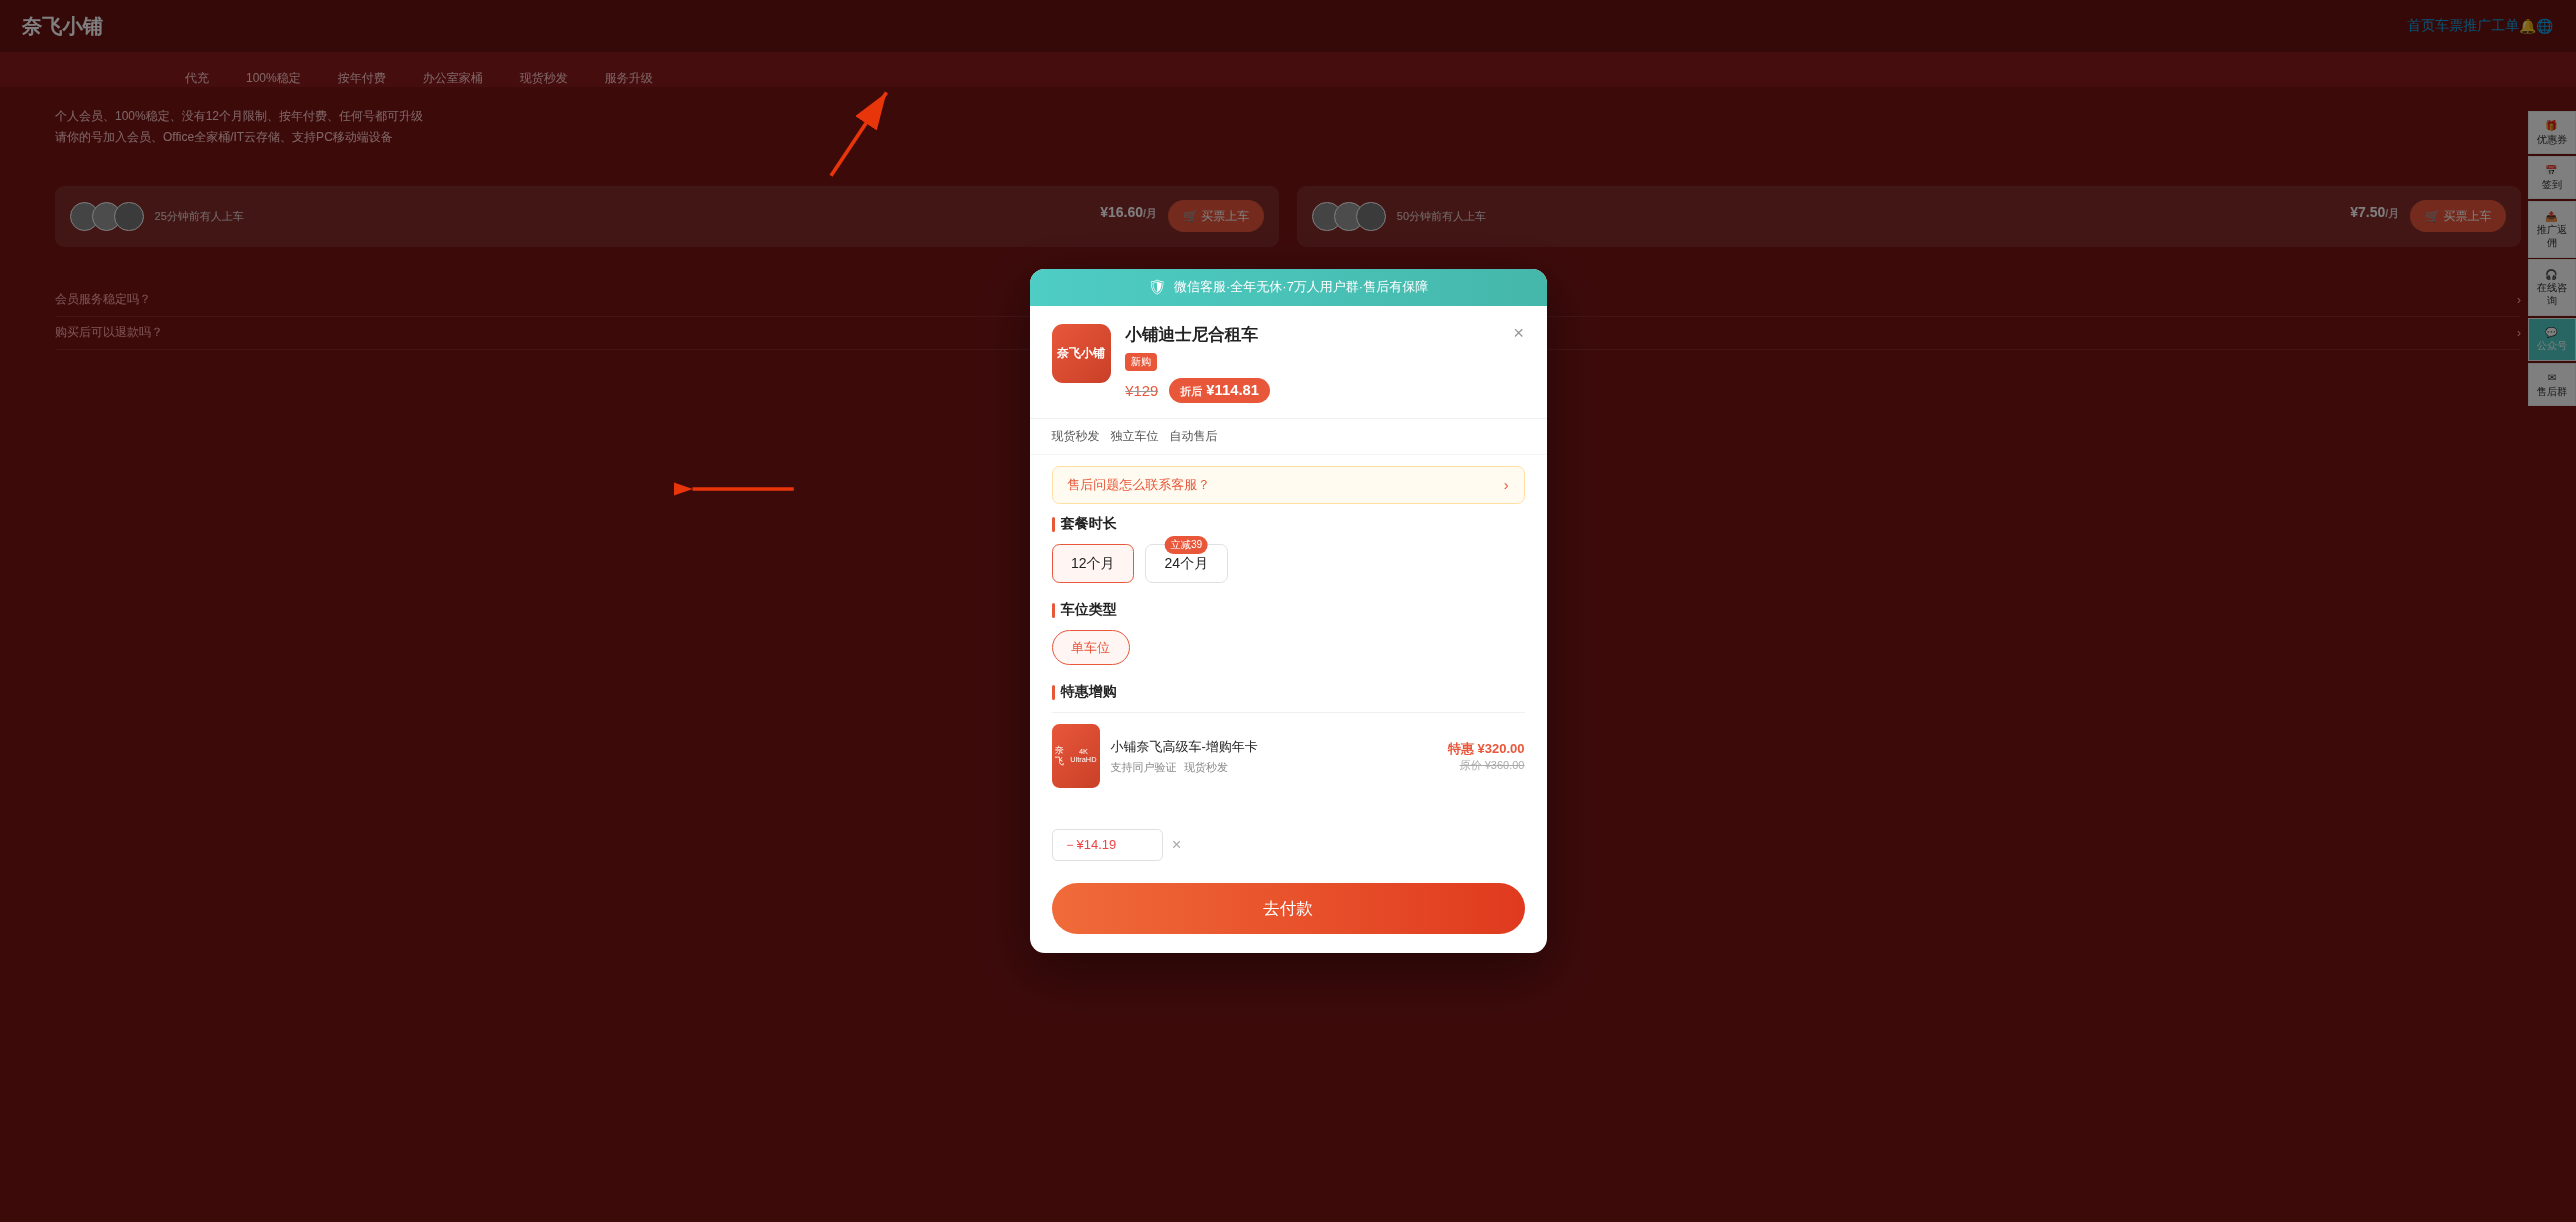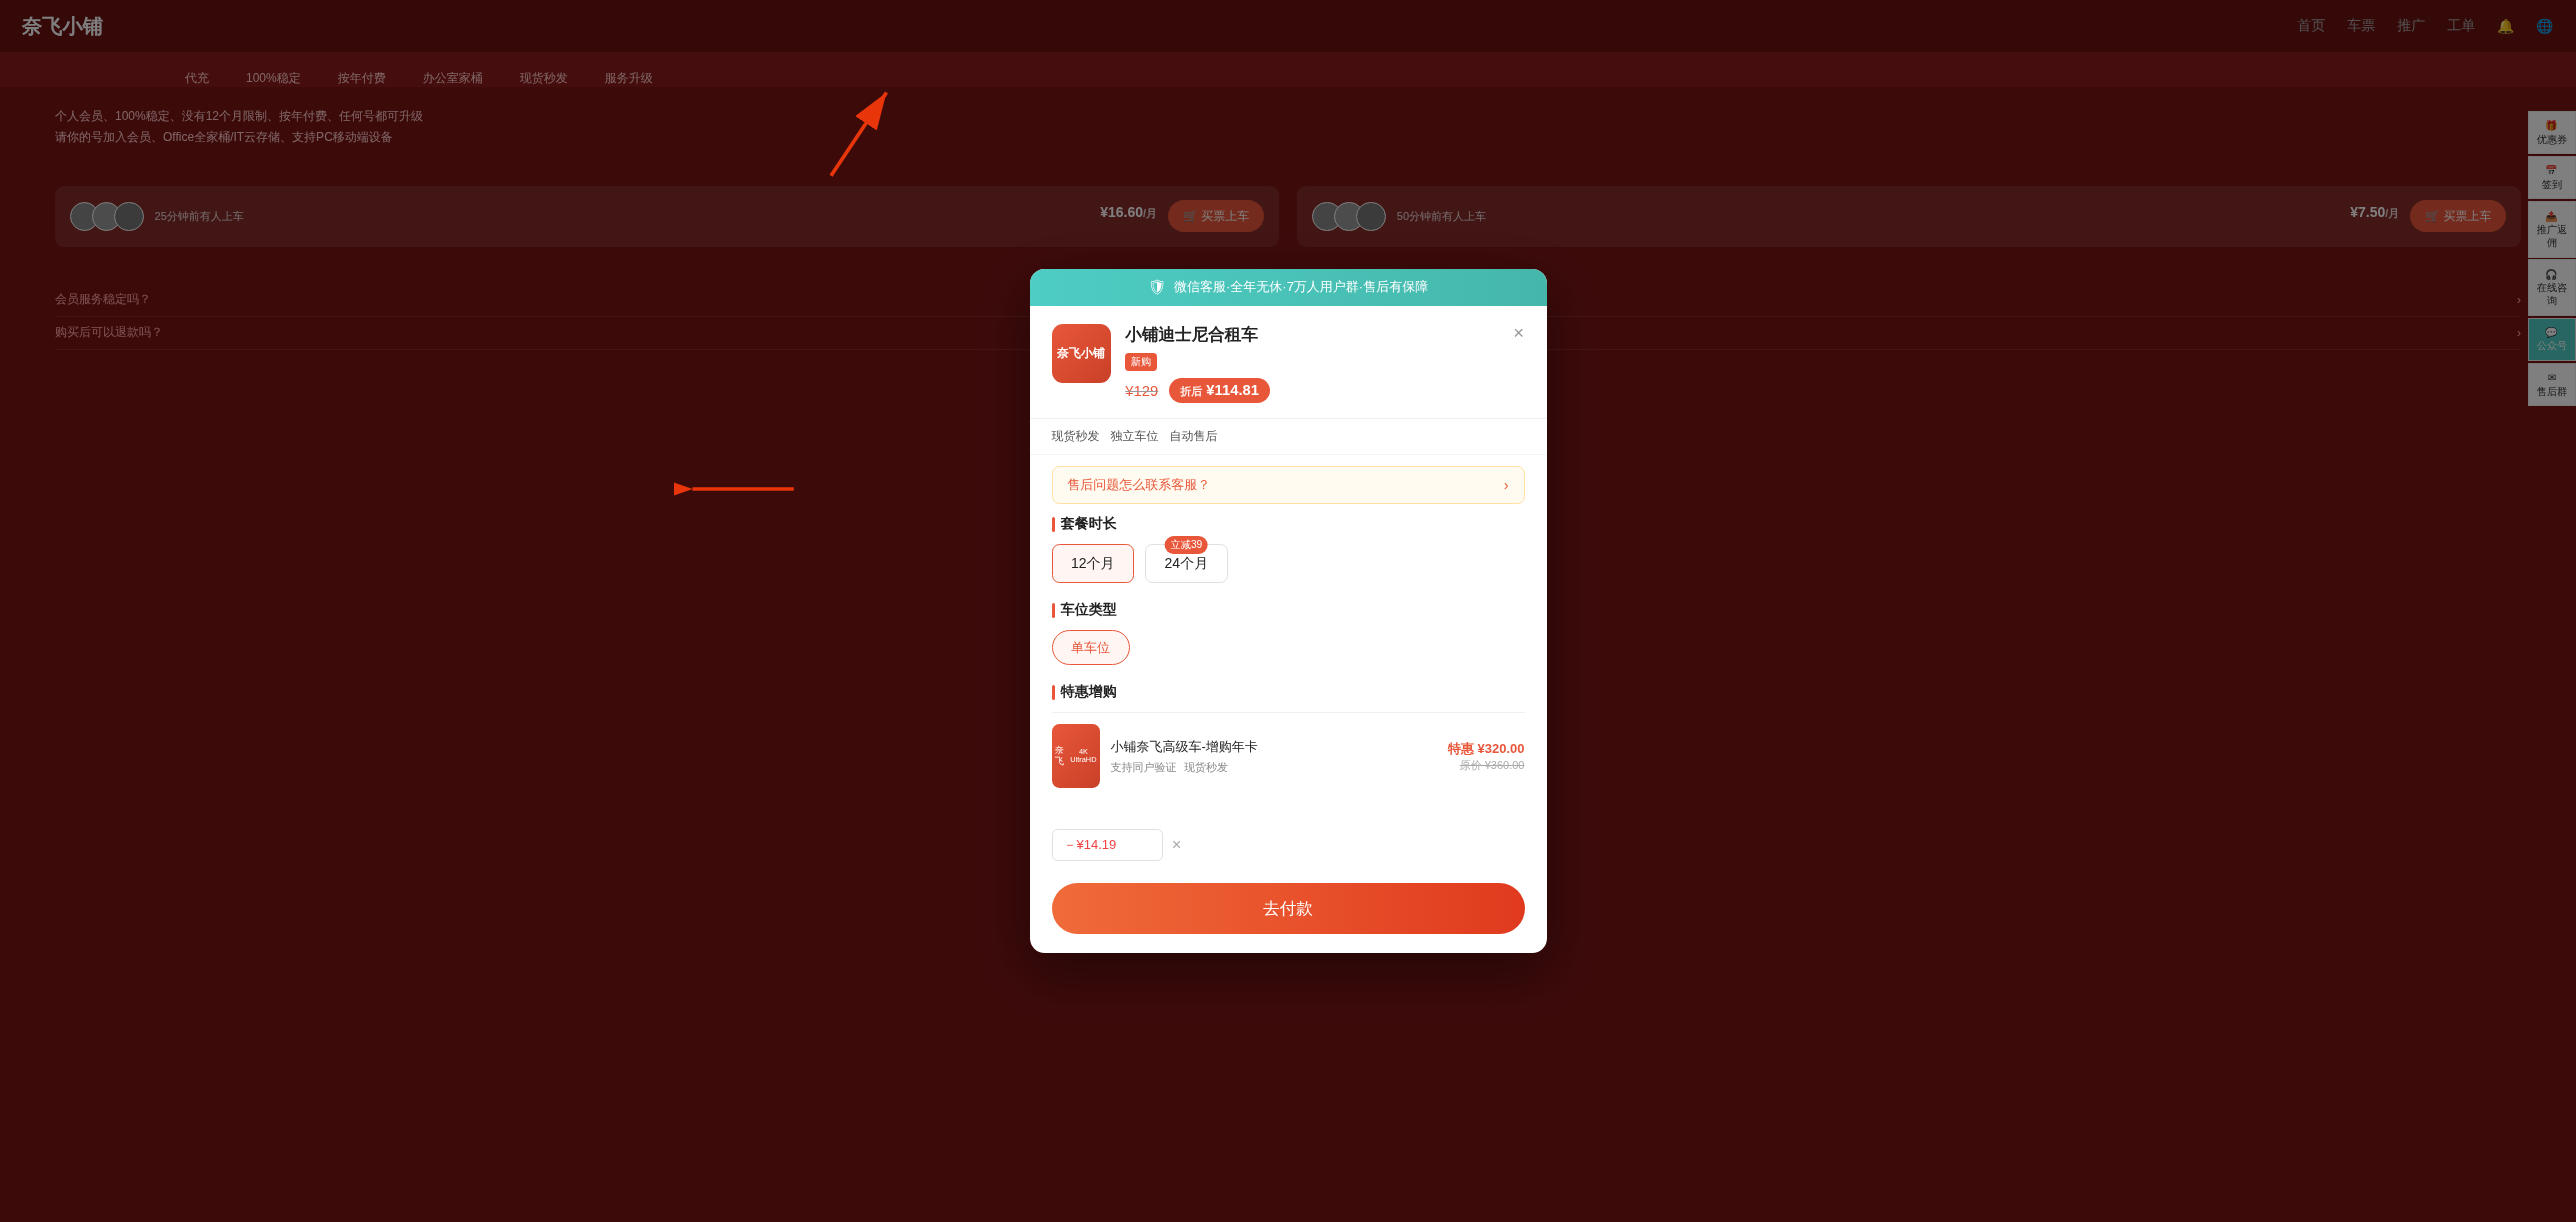--- a/index.html
+++ b/index.html
@@ -29,22 +29,21 @@
       justify-content: space-between;
     }
     .nav-logo {
       color: white;
       font-size: 20.3px;
       font-weight: bold;
     }
     .nav-right {
       display: flex;
       align-items: center;
-      gap: 22px;
-      color: #a3a3a3;
+      color: #0ea5e9;
       font-size: 14px;
     }
     .nav-right span { cursor: pointer; }
 
     
     .sub-nav {
       background: #8b1a1a;
       height: 35px;
       display: flex;
       align-items: flex-end;

